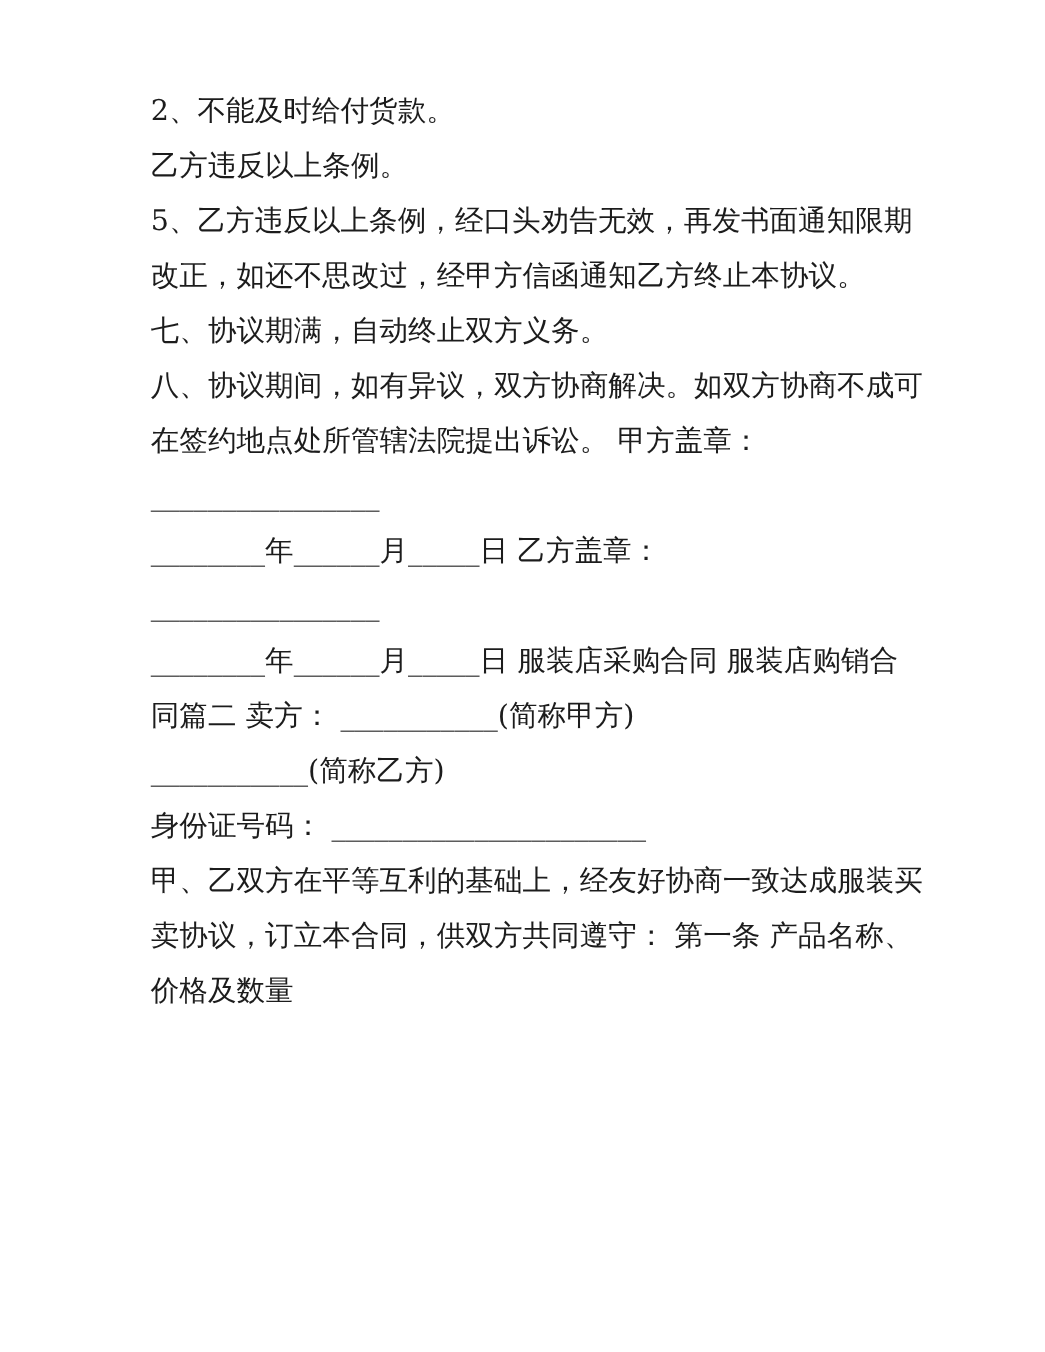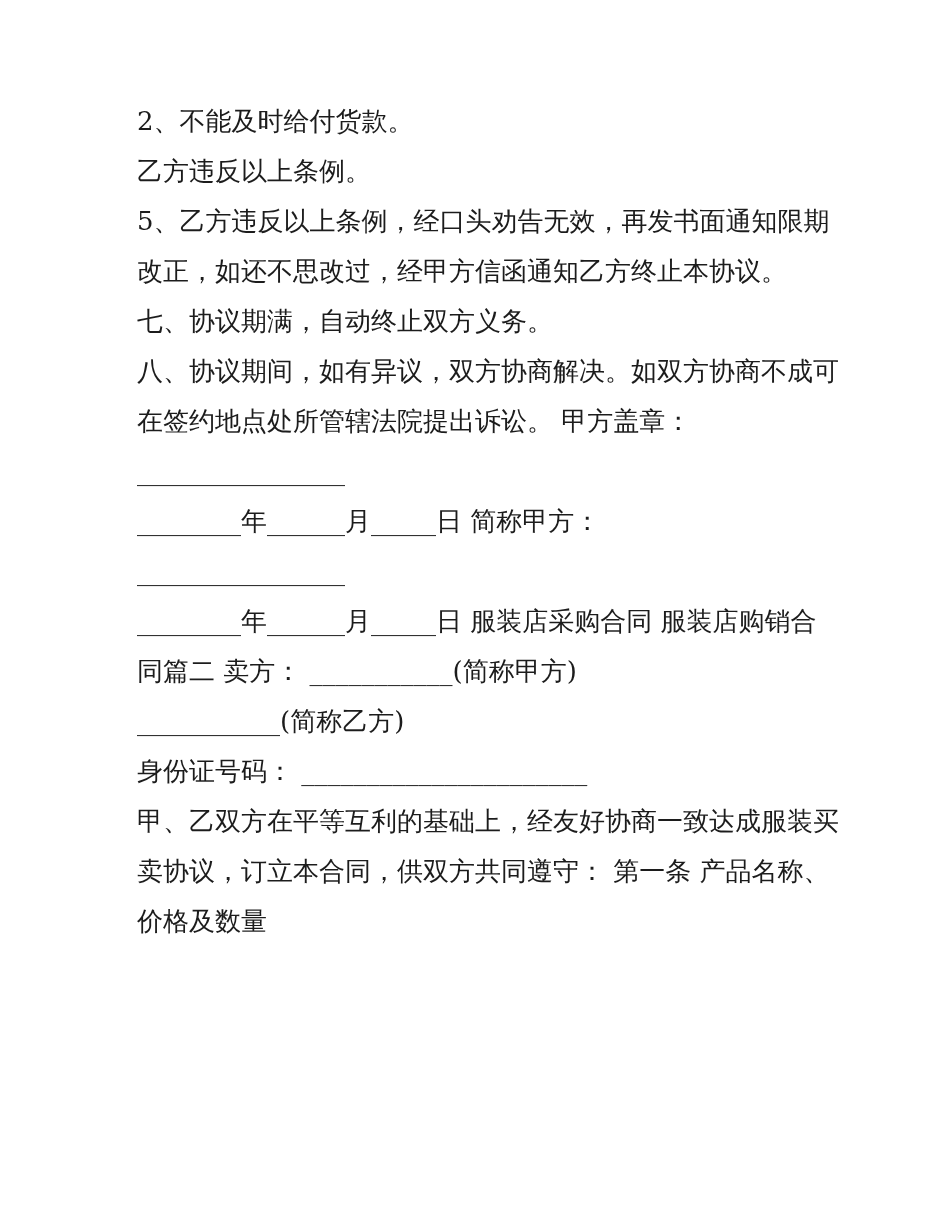--- a/index.html
+++ b/index.html
@@ -6,21 +6,21 @@
       margin: 0;
       padding: 0;
       background: #ffffff;
     }
     .page {
       position: relative;
       box-sizing: border-box;
       width: 902px;
       height: 1229px;
       background: #ffffff;
-      padding: 96px 118px 0 137px;
+      padding: 76px 118px 0 137px;
       font-family: "DejaVu Serif", "Liberation Serif", serif;
       font-size: 26px;
       color: #1c1c1c;
       overflow: hidden;
     }
     .line {
       margin: 0;
       padding: 0;
       height: 50px;
       line-height: 50px;
@@ -34,21 +34,21 @@
 
 <div class="page">
   <p class="line">2、不能及时给付货款。</p>
   <p class="line">乙方违反以上条例。</p>
   <p class="line">5、乙方违反以上条例，经口头劝告无效，再发书面通知限期</p>
   <p class="line">改正，如还不思改过，经甲方信函通知乙方终止本协议。</p>
   <p class="line">七、协议期满，自动终止双方义务。</p>
   <p class="line">八、协议期间，如有异议，双方协商解决。如双方协商不成可</p>
   <p class="line">在签约地点处所管辖法院提出诉讼。 甲方盖章：</p>
   <p class="line">________________</p>
-  <p class="line">________年______月_____日 简称甲方：</p>
+  <p class="line">________年______月_____日 乙方盖章：</p>
   <p class="line">________________</p>
   <p class="line">________年______月_____日 服装店采购合同 服装店购销合</p>
   <p class="line">同篇二 卖方： ___________(简称甲方)</p>
   <p class="line">___________(简称乙方)</p>
   <p class="line">身份证号码： ______________________</p>
   <p class="line">甲、乙双方在平等互利的基础上，经友好协商一致达成服装买</p>
   <p class="line">卖协议，订立本合同，供双方共同遵守： 第一条 产品名称、</p>
   <p class="line">价格及数量</p>
 </div>
 

